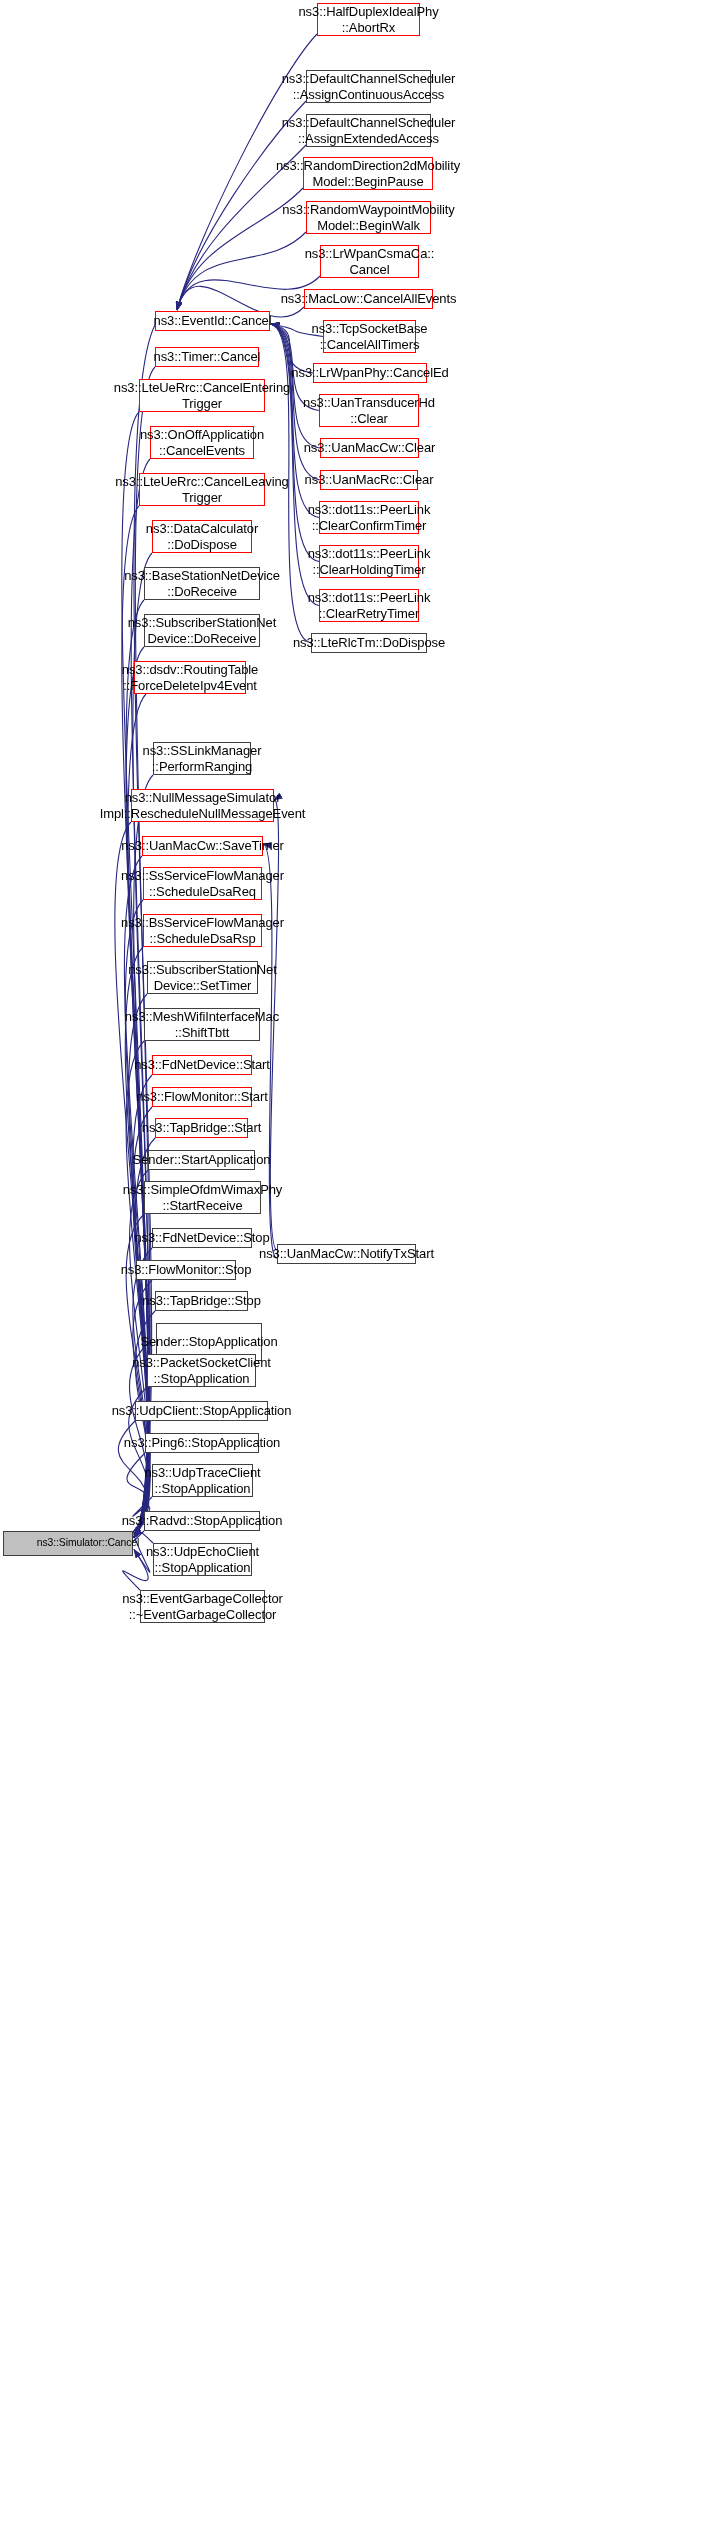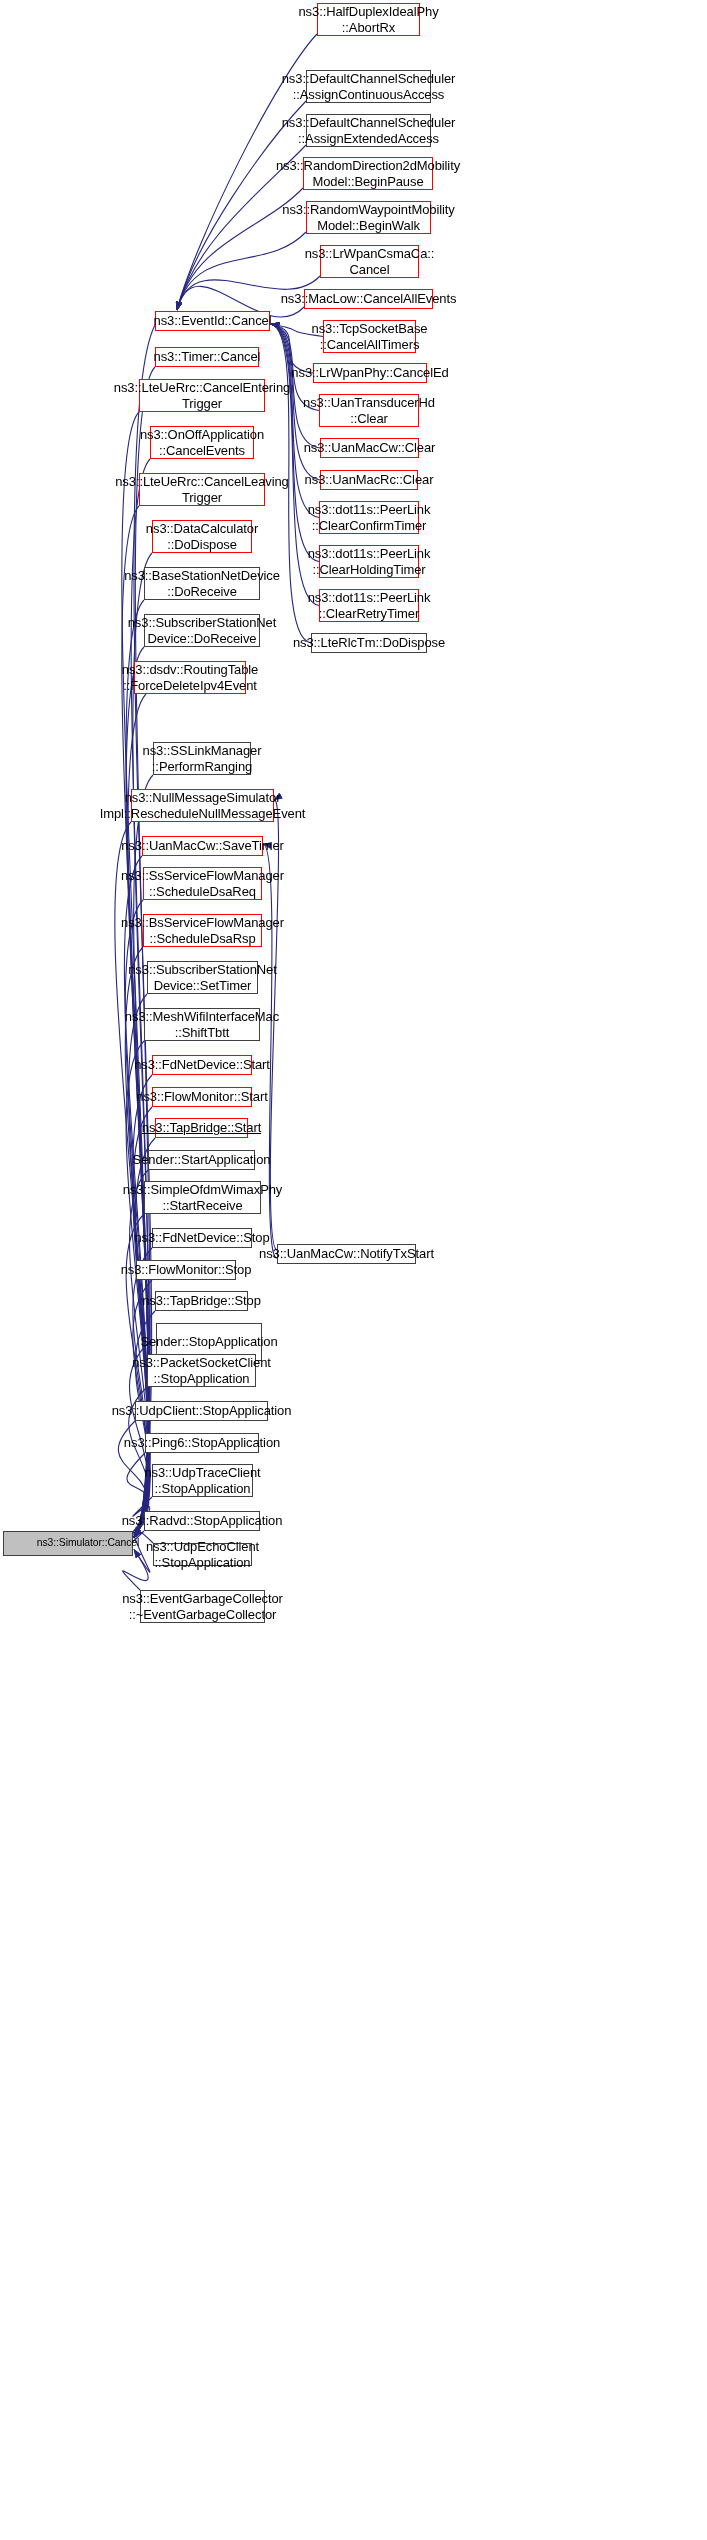--- a/index.html
+++ b/index.html
@@ -130,32 +130,32 @@
     <div class="node red" style="left: 143px; top: 867px; width: 119px; height: 33px;">ns3::SsServiceFlowManager
 ::ScheduleDsaReq</div>
     <div class="node red" style="left: 143px; top: 914px; width: 119px; height: 33px;">ns3::BsServiceFlowManager
 ::ScheduleDsaRsp</div>
     <div class="node black" style="left: 147px; top: 961px; width: 111px; height: 33px;">ns3::SubscriberStationNet
 Device::SetTimer</div>
     <div class="node black" style="left: 144px; top: 1008px; width: 116px; height: 33px;">ns3::MeshWifiInterfaceMac
 ::ShiftTbtt</div>
     <div class="node red" style="left: 152px; top: 1055px; width: 100px; height: 20px;">ns3::FdNetDevice::Start</div>
     <div class="node red" style="left: 152px; top: 1087px; width: 100px; height: 20px;">ns3::FlowMonitor::Start</div>
-    <div class="node red" style="left: 155px; top: 1118px; width: 93px; height: 20px; text-decoration: underline;">ns3::TapBridge::Start</div>
+    <div class="node red" style="left: 155px; top: 1118px; width: 93px; height: 20px;">ns3::TapBridge::Start</div>
     <div class="node black" style="left: 148px; top: 1150px; width: 107px; height: 20px;">Sender::StartApplication</div>
     <div class="node black" style="left: 144px; top: 1181px; width: 117px; height: 33px;">ns3::SimpleOfdmWimaxPhy
 ::StartReceive</div>
     <div class="node black" style="left: 152px; top: 1228px; width: 100px; height: 20px;">ns3::FdNetDevice::Stop</div>
     <div class="node black" style="left: 136px; top: 1260px; width: 100px; height: 20px;">ns3::FlowMonitor::Stop</div>
     <div class="node black" style="left: 155px; top: 1291px; width: 93px; height: 20px;">ns3::TapBridge::Stop</div>
     <div class="node black" style="left: 156px; top: 1323px; width: 106px; height: 38px;">Sender::StopApplication</div>
     <div class="node black" style="left: 147px; top: 1354px; width: 109px; height: 33px;">ns3::PacketSocketClient
 ::StopApplication</div>
     <div class="node black" style="left: 135px; top: 1401px; width: 133px; height: 20px;">ns3::UdpClient::StopApplication</div>
     <div class="node black" style="left: 145px; top: 1433px; width: 114px; height: 20px;">ns3::Ping6::StopApplication</div>
     <div class="node black" style="left: 152px; top: 1464px; width: 101px; height: 33px;">ns3::UdpTraceClient
 ::StopApplication</div>
     <div class="node black" style="left: 144px; top: 1511px; width: 116px; height: 20px;">ns3::Radvd::StopApplication</div>
-    <div class="node black" style="left: 153px; top: 1543px; width: 99px; height: 23px;">ns3::UdpEchoClient
+    <div class="node black" style="left: 153px; top: 1543px; width: 99px; height: 33px;">ns3::UdpEchoClient
 ::StopApplication</div>
     <div class="node black" style="left: 140px; top: 1590px; width: 125px; height: 33px;">ns3::EventGarbageCollector
 ::~EventGarbageCollector</div>
   </div>
 
 </body></html>

